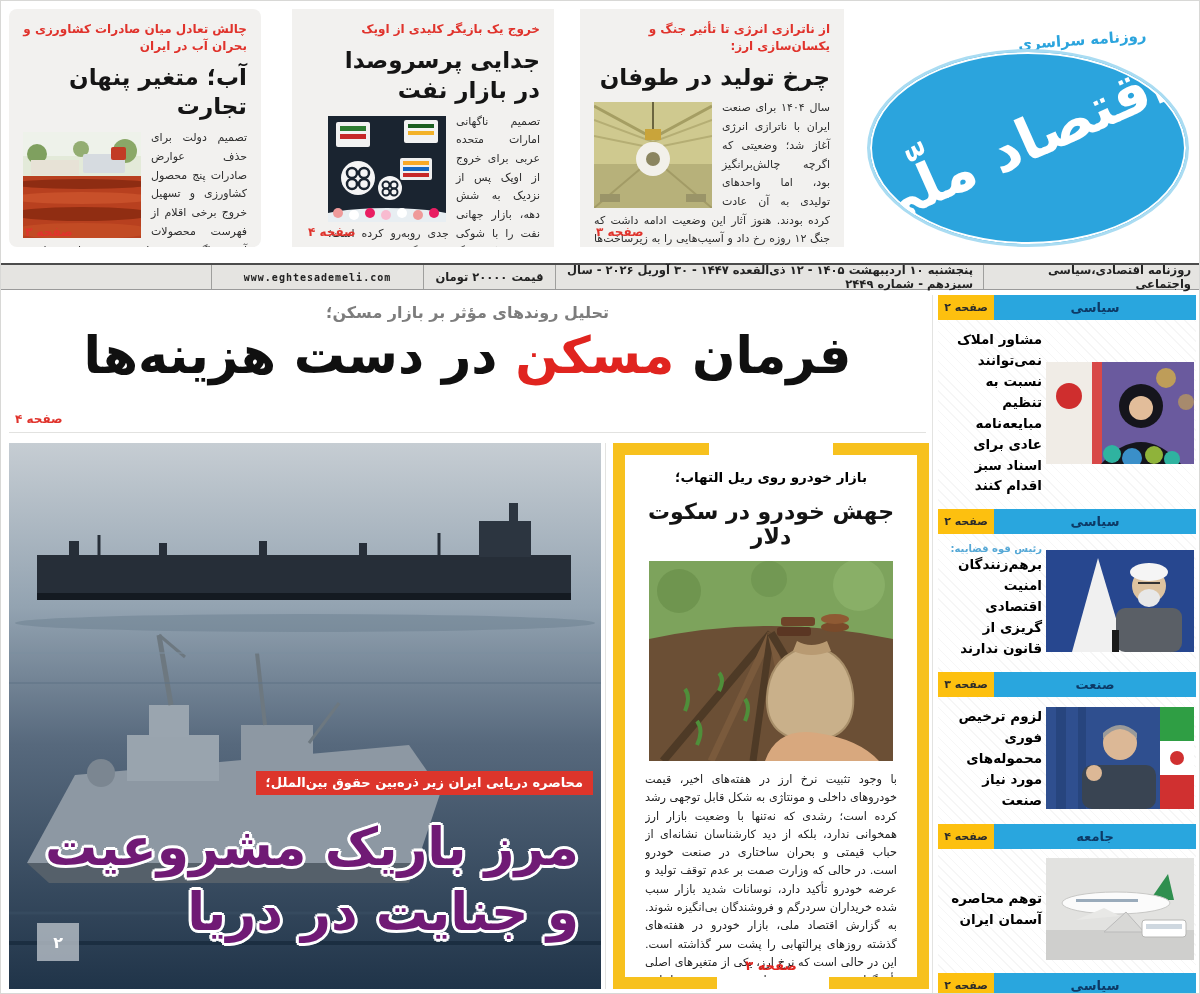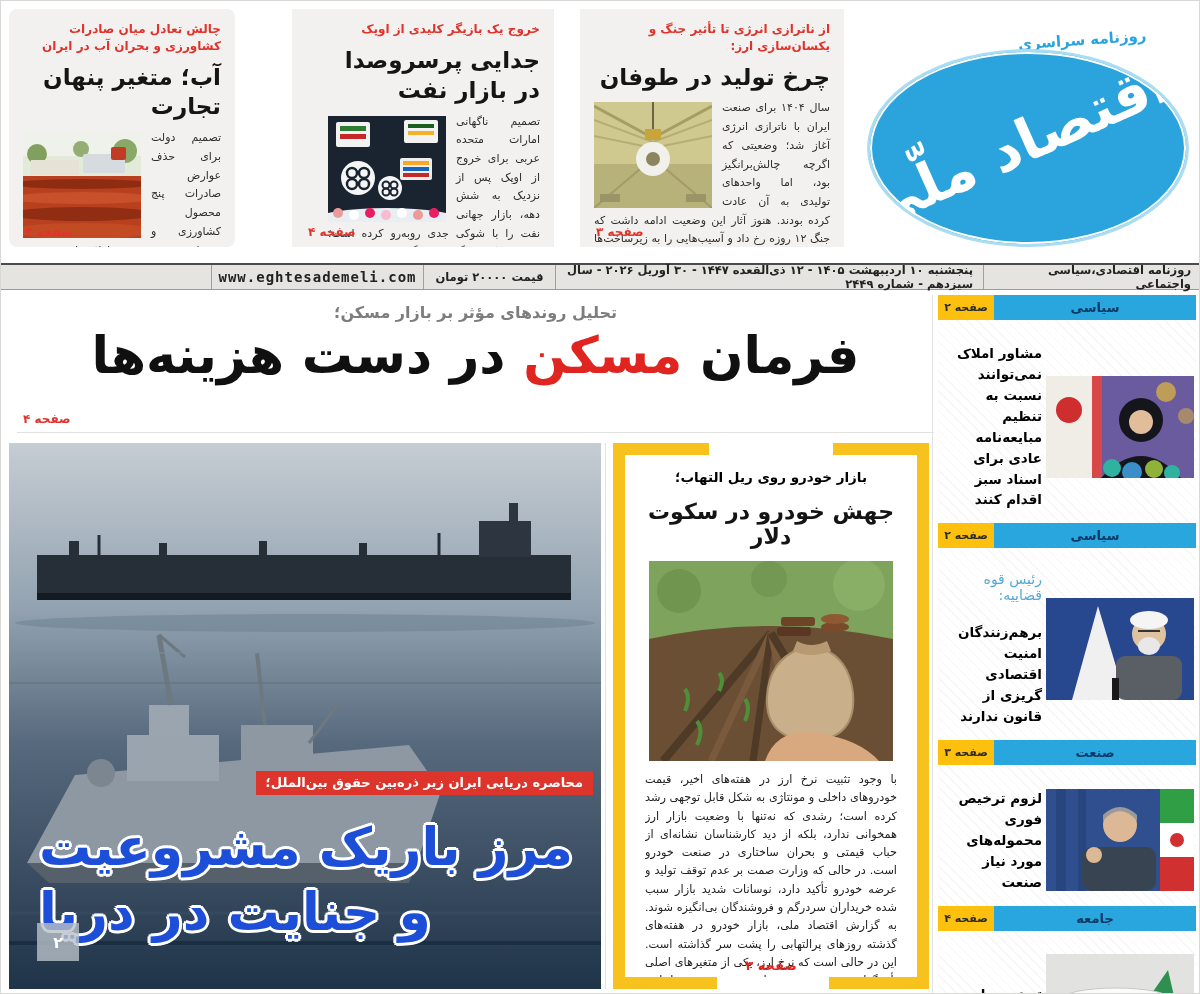--- a/index.html
+++ b/index.html
@@ -4,21 +4,21 @@
 <style>
   * { margin:0; padding:0; box-sizing:border-box; }
   html,body { background:#fff; }
   body { font-family:"DejaVu Sans", sans-serif; }
   .page { position:relative; width:1200px; height:994px; background:#fff; overflow:hidden;
           border:1px solid #d8d8d6; direction:rtl; }
 
   
   .topcard { position:absolute; top:8px; height:238px; background:#f2f1ef; padding:12px 14px 8px;
              direction:rtl; text-align:right; overflow:hidden; }
-  .tc1 { left:8px;  width:226px;border-radius:8px; }
+  .tc1 { left:8px;  width:252px;border-radius:8px; }
   .tc2 { left:291px; width:262px;padding-left:36px; }
   .tc3 { left:579px; width:264px; }
   .tc-kicker { color:#e0332c; font-size:12px; font-weight:bold; line-height:1.4; }
   .tc-title  { color:#151515; font-size:23px; font-weight:bold; line-height:1.3; margin:8px 0 7px; }
   .tc-bodywrap { font-size:11px; color:#2e2e2e; text-align:justify; line-height:1.7; }
   .tc-img { float:left; width:118px; height:106px; margin:3px 10px 3px 0; overflow:hidden; }
   .tc-img svg { display:block; }
   .tc-page { position:absolute; bottom:8px; left:16px; color:#e0332c; font-size:12px; font-weight:bold; }
 
   
@@ -31,40 +31,40 @@
                  font-size:58px; font-weight:bold; transform:rotate(-24deg); white-space:nowrap; }
 
   
   .infobar { position:absolute; top:262px; left:0; width:1200px; height:27px; background:#e5e4e1;
              border-top:2px solid #4c4c4c; border-bottom:1px solid #9a9a9a;
              display:flex; direction:rtl; align-items:stretch; font-size:11.5px; font-weight:bold; color:#222; }
   .ib-cell { display:flex; align-items:center; justify-content:center; border-left:1px solid #9f9f9d; padding:0 10px; }
   .ib-type { width:218px; }
   .ib-date { width:428px; }
   .ib-price { width:132px; }
-  .ib-site { width:212px; direction:ltr; font-family:"DejaVu Sans Mono", monospace; font-size:14px; letter-spacing:1px; }
+  .ib-site { width:212px; direction:ltr; font-family:"DejaVu Sans Mono", monospace; font-size:10px; letter-spacing:1px; }
   .ib-fill { flex:1; border-left:none; }
 
   
-  .lead { position:absolute; left:16px; top:294px; width:917px; height:138px; border-bottom:1px solid #e2e2e0;
+  .lead { position:absolute; left:8px; top:294px; width:917px; height:138px; border-bottom:1px solid #e2e2e0;
           text-align:center; }
   .lead-kicker { margin-top:8px; color:#7d7d7d; font-size:16px; font-weight:bold; }
   .lead-headline { margin-top:6px; color:#101010; font-size:51px; font-weight:bold; line-height:1.1; white-space:nowrap;text-align:center; }
   .lead-red { color:#e0241f; }
   .lead-page { position:absolute; bottom:6px; left:6px; color:#e0332c; font-size:12px; font-weight:bold; }
 
   .vsep-main { position:absolute; top:442px; left:604px; width:1px; height:546px; background:#e3e3e1; }
   .vsep-side { position:absolute; top:294px; left:931px; width:1px; height:700px; background:#e3e3e1; }
 
   
   .seaphoto { position:absolute; left:8px; top:442px; width:592px; height:546px; overflow:hidden; }
   .sea-kicker { position:absolute; top:328px; right:8px; background:#dd352b; color:#fff; font-size:13px;
                 font-weight:bold; padding:4px 10px 5px; }
-  .sea-headline { position:absolute; top:372px; left:30px; width:540px; text-align:left;
-                  color:#1d4ed8; font-size:52px; font-weight:bold; line-height:1.25;
+  .sea-headline { position:absolute; top:372px; left:30px; width:540px; text-align:right;
+                  color:#701a75; font-size:52px; font-weight:bold; line-height:1.25;
                   text-shadow:-2px -2px 0 #fff, 2px -2px 0 #fff, -2px 2px 0 #fff, 2px 2px 0 #fff,
                               0 -3px 0 #fff, 0 3px 0 #fff, -3px 0 0 #fff, 3px 0 0 #fff; }
   .sea-badge { position:absolute; left:28px; bottom:28px; width:42px; height:38px; background:rgba(185,192,200,.8);
                color:#fff; font-size:16px; font-weight:bold; display:flex; align-items:center; justify-content:center; }
 
   
   .carcol { position:absolute; left:612px; top:442px; width:316px; height:546px; }
   .yf { position:absolute; background:#f7c11e; }
   .yf-l { left:0; top:0; width:12px; height:546px; }
   .yf-r { right:0; top:0; width:12px; height:546px; }
@@ -83,23 +83,23 @@
 
   
   .sidebar { position:absolute; left:937px; top:294px; width:258px; height:700px; overflow:hidden;
              background:repeating-linear-gradient(45deg, rgba(0,0,0,0.035) 0 1px, transparent 1px 7px); }
   .sb-section { margin-bottom:11px; }
   .sb-head { display:flex; direction:ltr; height:25px; }
   .sb-page { width:56px; background:#fdc00f; color:#2b2b2b; font-size:11px; font-weight:bold;
              display:flex; align-items:center; justify-content:center; }
   .sb-cat { flex:1; background:#29a6de; color:#0d3a66; font-size:13px; font-weight:bold;
             display:flex; align-items:center; justify-content:center; }
-  .sb-content { display:flex; direction:ltr; padding:23px 2px 2px 2px; align-items:center; }
+  .sb-content { display:flex; direction:ltr; padding:9px 2px 2px 2px; align-items:center; }
   .sb-text { flex:1; direction:rtl; text-align:right; padding:0 4px 0 6px; }
-  .sb-kicker { color:#55a8d6; font-size:14px; font-weight:normal; display:block; margin-bottom:19px; }
+  .sb-kicker { color:#55a8d6; font-size:10px; font-weight:bold; display:block; margin-bottom:0; }
   .sb-title { color:#000; font-size:13.5px; font-weight:bold; line-height:1.55; }
   .sb-photo { width:148px; height:102px; overflow:hidden; flex:0 0 148px; }
   .sb-photo svg { display:block; }
 </style>
 </head>
 <body>
 
 <div class="page">
 
   <div class="topcard tc1">

